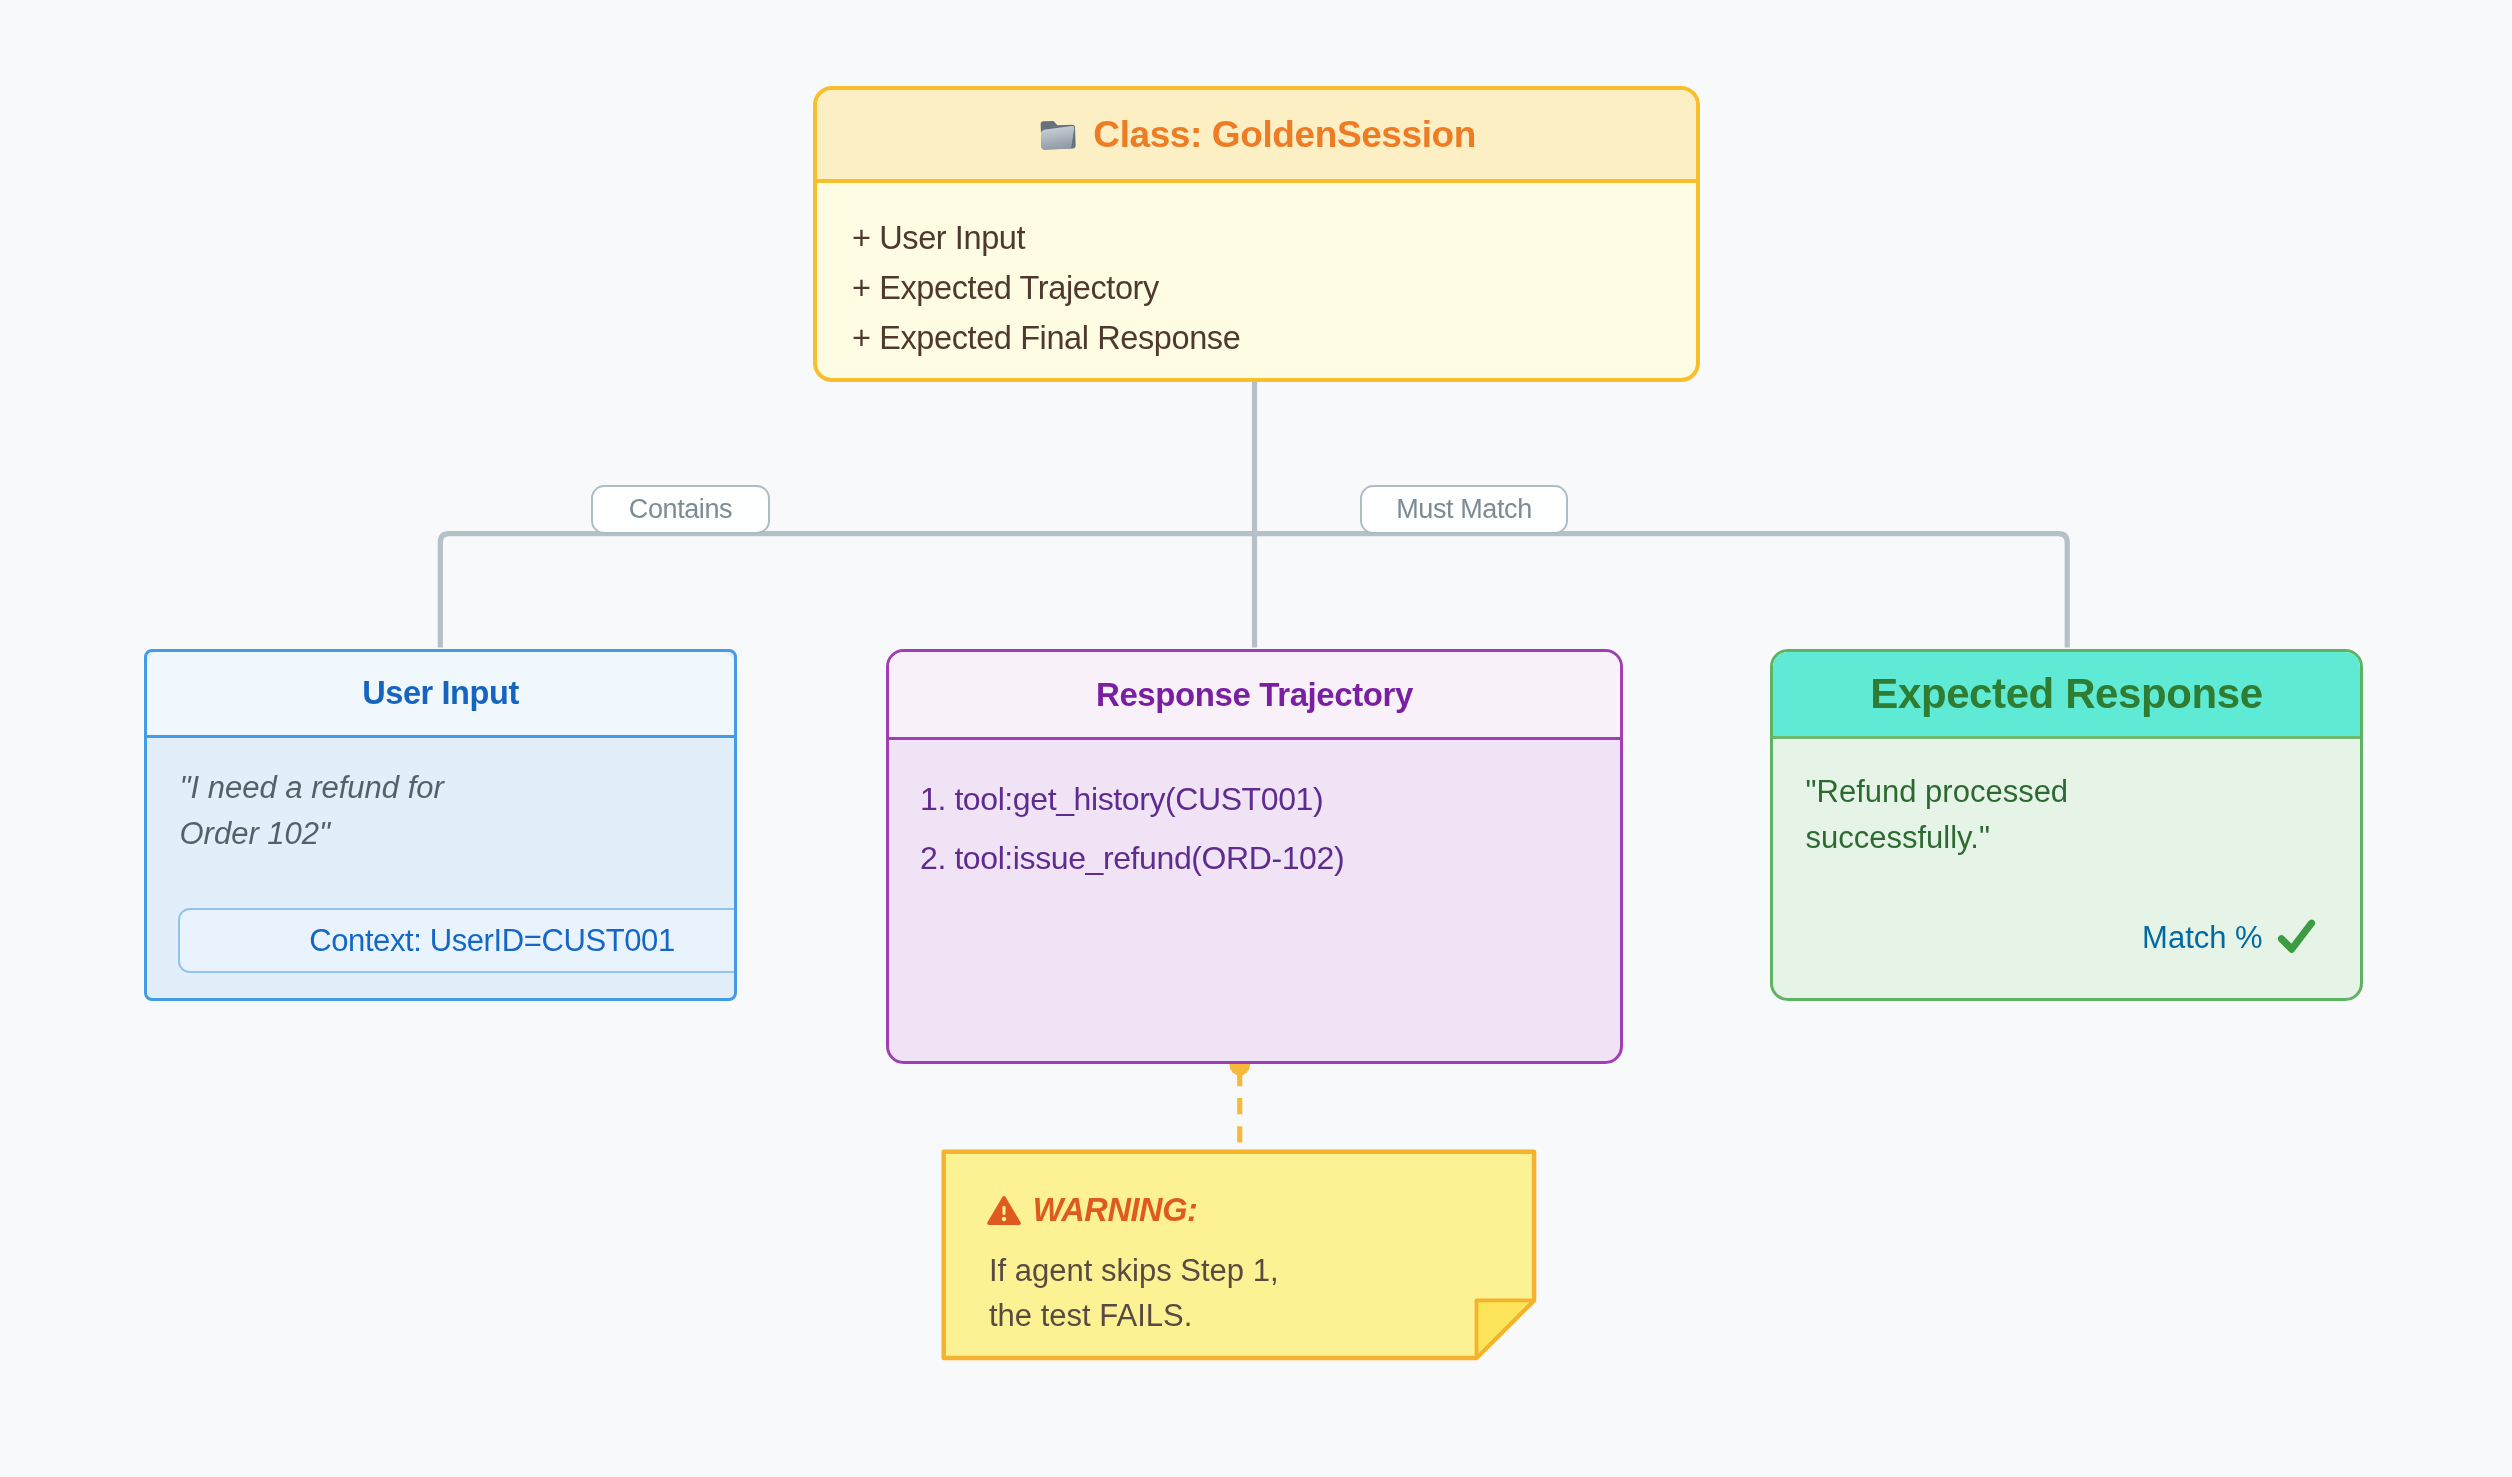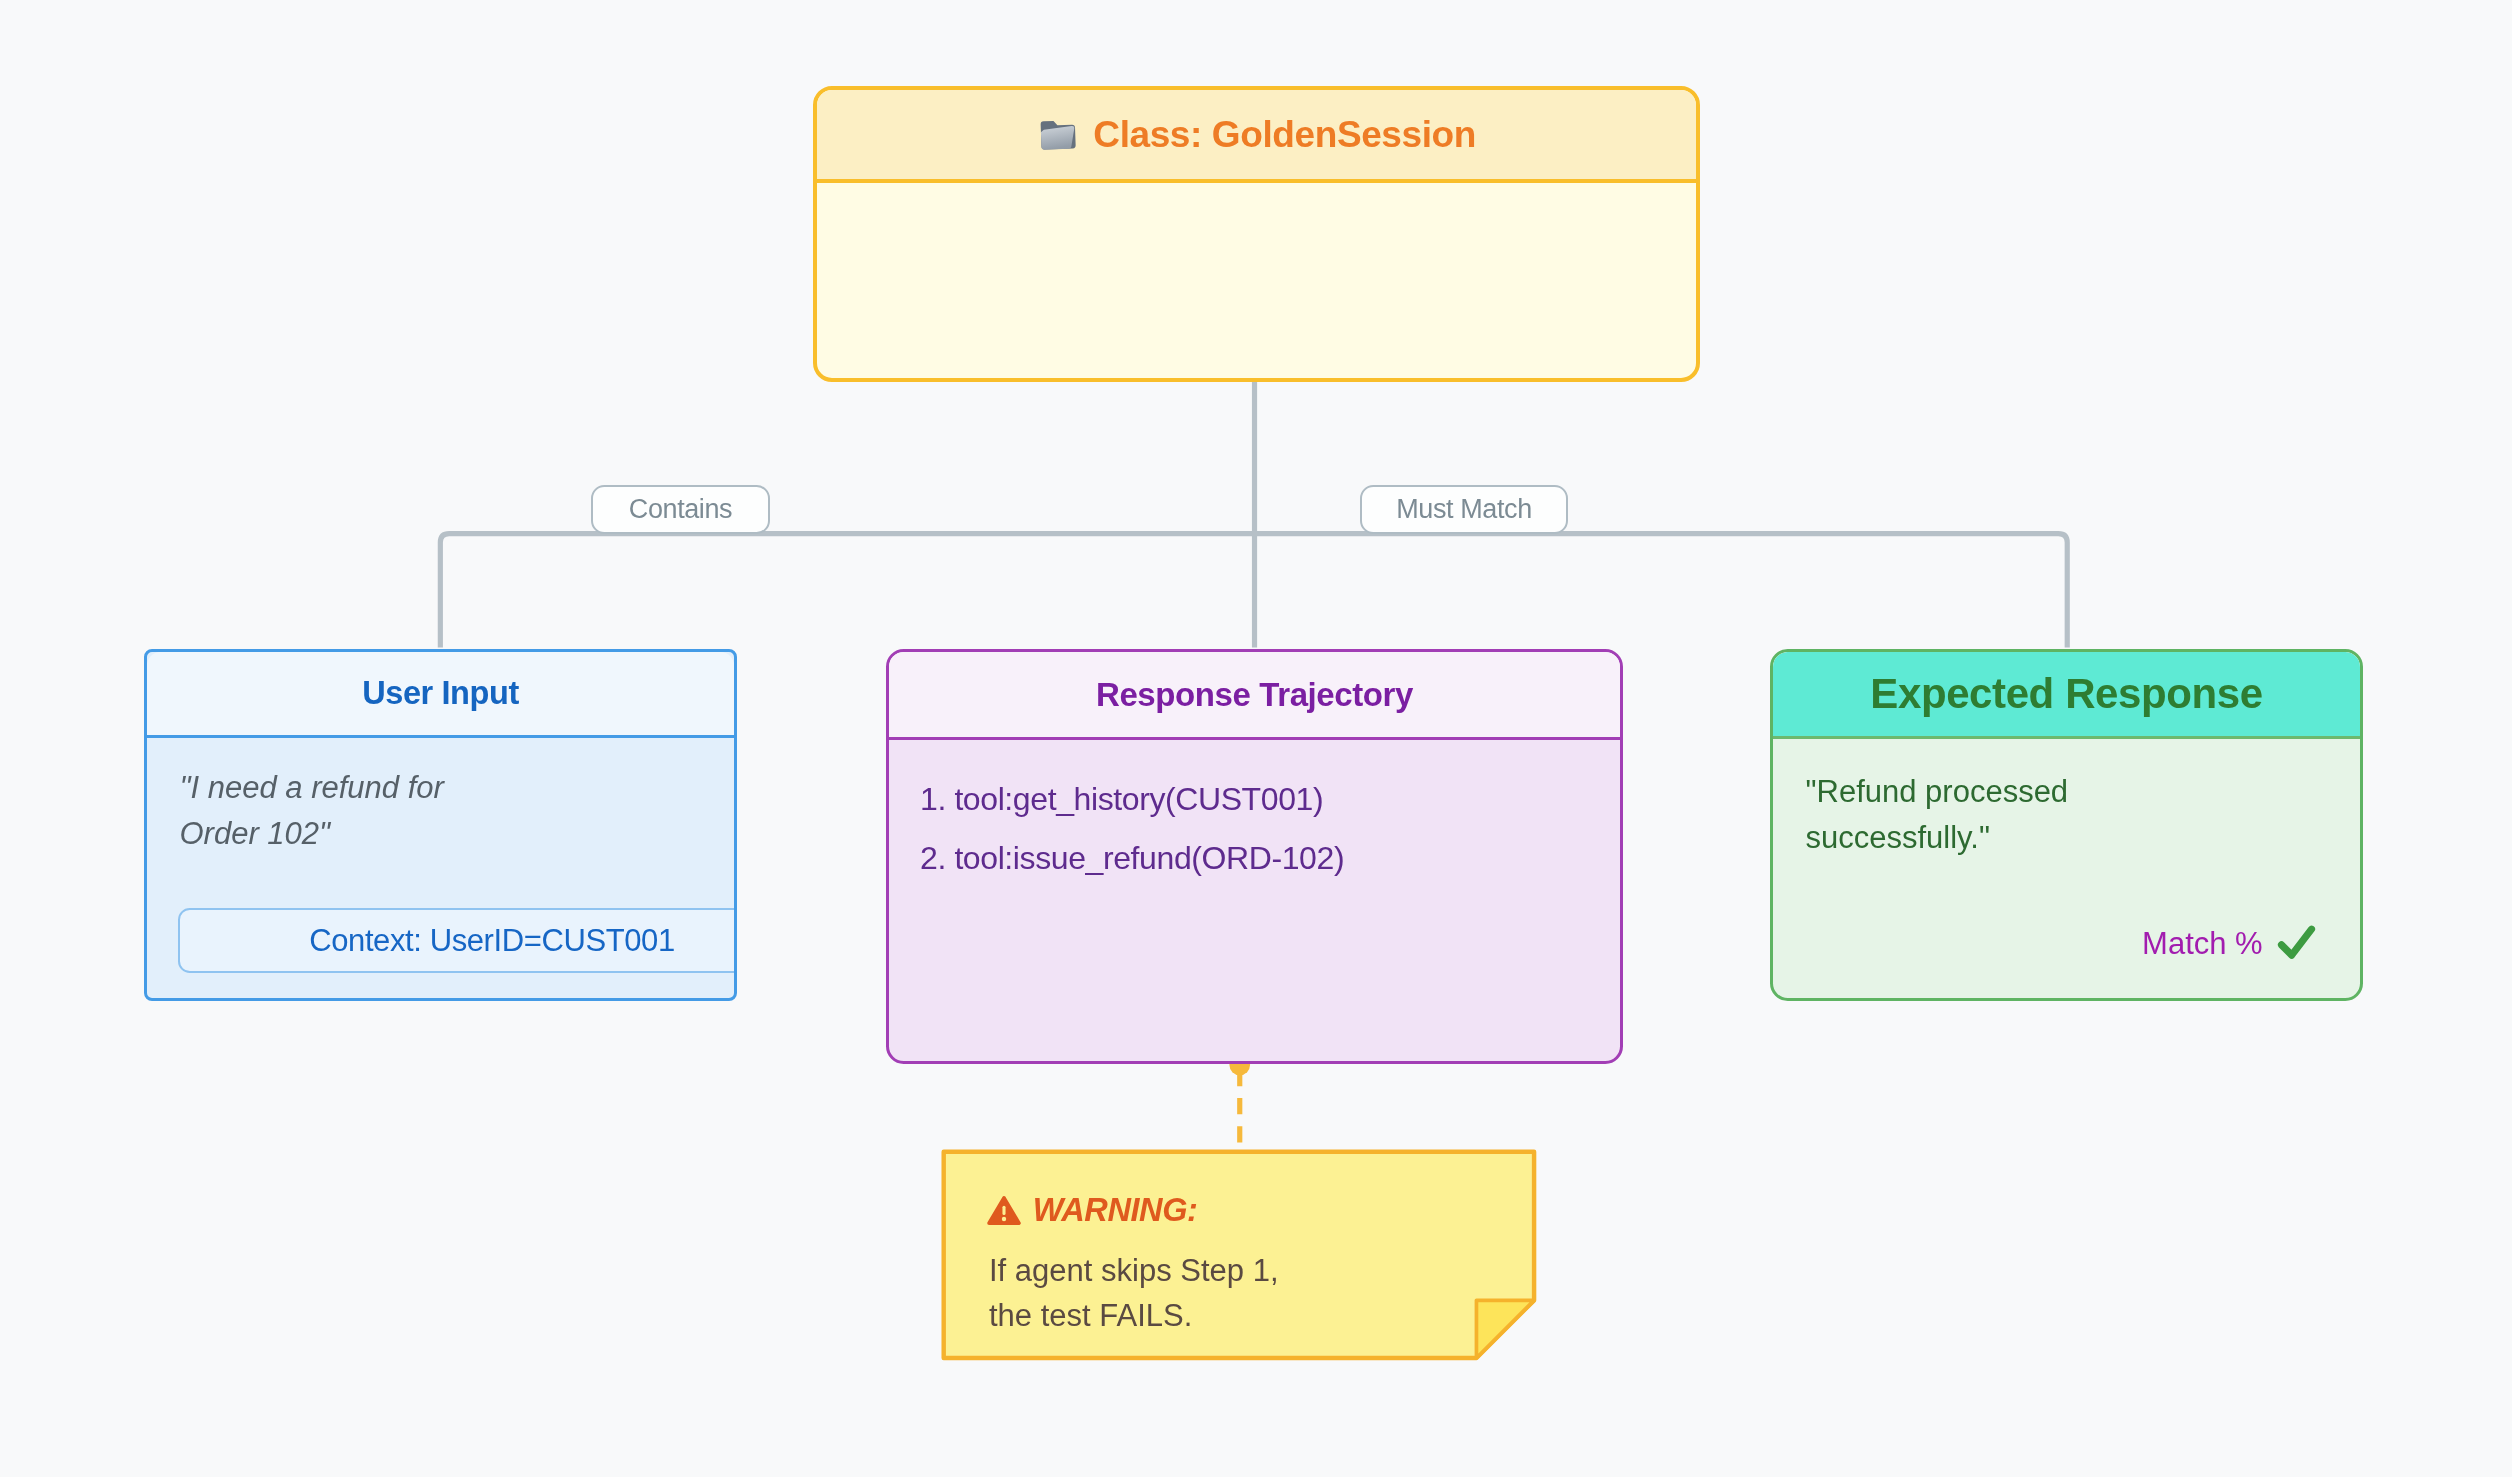--- a/index.html
+++ b/index.html
@@ -45,22 +45,22 @@
     border:3.7px solid #A23EB5;border-radius:17.7px;}
   .traj-box .node-header{height:88px;background:#F8F1FA;border-bottom:3.7px solid #A23EB5;
     font-size:33px;color:#7B1FA2;border-radius:13.3px 13.3px 0 0;}
   .traj-steps{margin:29.6px 0 0 31px;font-size:32px;color:#5E2B8E;line-height:59px;letter-spacing:-0.4px;}
   
   .resp-box{left:1770px;top:649px;width:593px;height:352px;background:#E6F4E7;
     border:3px solid #5FB463;border-radius:17.7px;}
   .resp-box .node-header{height:87px;background:#5eead4;border-bottom:3px solid #6CB96F;
     font-size:42px;color:#2E7D32;border-radius:14.8px 14.8px 0 0;}
   .resp-quote{margin:29.6px 0 0 32.5px;font-size:31px;color:#2D6A31;line-height:46px;}
-  .match-row{position:absolute;right:43px;top:273px;display:flex;align-items:center;gap:13.3px;
-    font-size:31px;color:#a21caf;}
+  .match-row{position:absolute;right:43px;top:267px;display:flex;align-items:center;gap:13.3px;
+    font-size:31px;color:#0369a1;}
   
   .note-wrap{position:absolute;left:940px;top:1148px;width:600px;height:216px;z-index:1;}
   .note-wrap svg.note-shape{position:absolute;left:0;top:0;}
   .note-title-row{position:absolute;left:47px;top:44px;display:flex;align-items:center;gap:11.8px;
     font-size:32.5px;font-weight:bold;font-style:italic;color:#DF5A1E;letter-spacing:-0.4px;}
   .note-lines{position:absolute;left:49px;top:100px;font-size:31px;color:#5A4A42;line-height:45px;}
   .icon{display:inline-flex;align-items:center;justify-content:center;}
 </style>
 </head>
 <body>
@@ -80,20 +80,25 @@
           <linearGradient id="fgrad" x1="0" y1="0" x2="0.2" y2="1">
             <stop offset="0" stop-color="#CDD3D9"></stop>
             <stop offset="1" stop-color="#939DA8"></stop>
           </linearGradient>
         </defs>
         <path d="M5 9 q0 -4 4 -4 h13 l5 6 h19 q4 0 4 4 v23 q0 4 -4 4 h-37 q-4 0 -4 -4 z" fill="#66717E"></path>
         <path d="M9 16 L45.5 12.5 q4.2 -0.4 3.4 3.7 L44.3 39.5 q-0.6 2.9 -3.6 2.9 H8.4 q-3.4 0 -3.4 -3.4 V19.2 z" fill="url(#fgrad)"></path>
       </svg>
     </span>
     <span>Class: GoldenSession</span>
+  </div>
+  <div class="class-attrs">
+    <div>+ User Input</div>
+    <div>+ Expected Trajectory</div>
+    <div>+ Expected Final Response</div>
   </div>
 </div>
 
 <div class="edge-pill pill-contains">
   <span>Contains</span>
 </div>
 <div class="edge-pill pill-mustmatch">
   <span>Must Match</span>
 </div>
 

